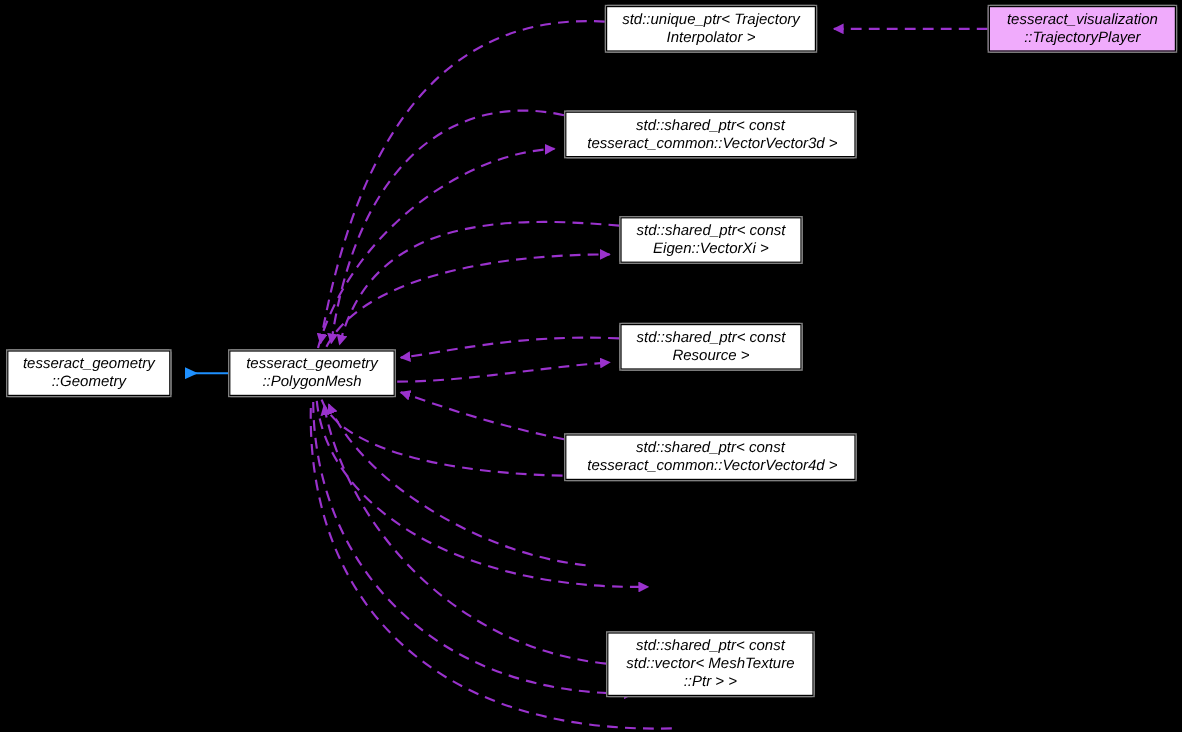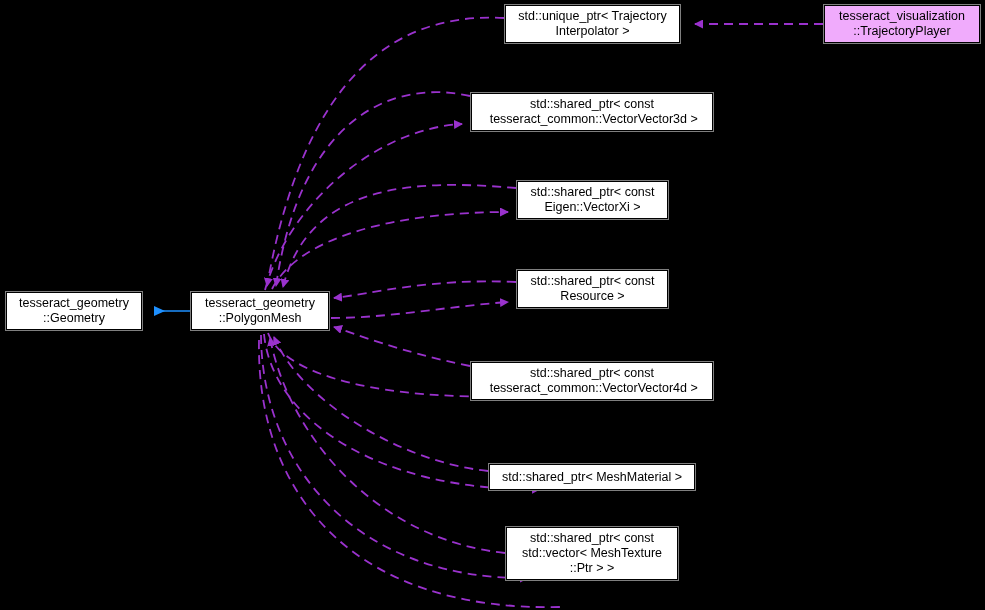--- a/index.html
+++ b/index.html
@@ -43,20 +43,21 @@
     z-index: 5;
     box-shadow: 1px 1px 0 0 #7f7f7f, -1px -1px 0 0 #7f7f7f,
                 1px -1px 0 0 #7f7f7f, -1px 1px 0 0 #7f7f7f;
   }
   .node-box.highlight {
     background: #f0abfc;
   }
   .node-label {
     display: block;
     padding: 0 4px;
+    font-style: italic;
   }
 </style>
 </head>
 <body>
 
 <div id="graph-root">
 
   <svg class="edge-layer" viewBox="0 0 985 610" xmlns="http://www.w3.org/2000/svg">
     <defs>
       <marker id="arrow-purple" markerWidth="9" markerHeight="9" refX="8" refY="4.5" orient="auto" markerUnits="userSpaceOnUse">
@@ -155,23 +156,20 @@
   <div class="node-box" style="left:517px; top:270px; width:151px; height:38px;">
     <span class="node-label">std::shared_ptr&lt; const
 Resource &gt;</span>
   </div>
 
   <div class="node-box" style="left:471px; top:362px; width:242px; height:38px;">
     <span class="node-label">std::shared_ptr&lt; const
  tesseract_common::VectorVector4d &gt;</span>
   </div>
 
-  <div class="node-box" style="left:489px; top:464px; width:206px; height:26px;">
-    <span class="node-label">std::shared_ptr&lt; MeshMaterial &gt;</span>
-  </div>
 
   <div class="node-box" style="left:506px; top:527px; width:172px; height:53px;">
     <span class="node-label">std::shared_ptr&lt; const
 std::vector&lt; MeshTexture
 ::Ptr &gt; &gt;</span>
   </div>
 
   <div class="node-box" style="left:6px; top:292px; width:136px; height:38px;">
     <span class="node-label">tesseract_geometry
 ::Geometry</span>

